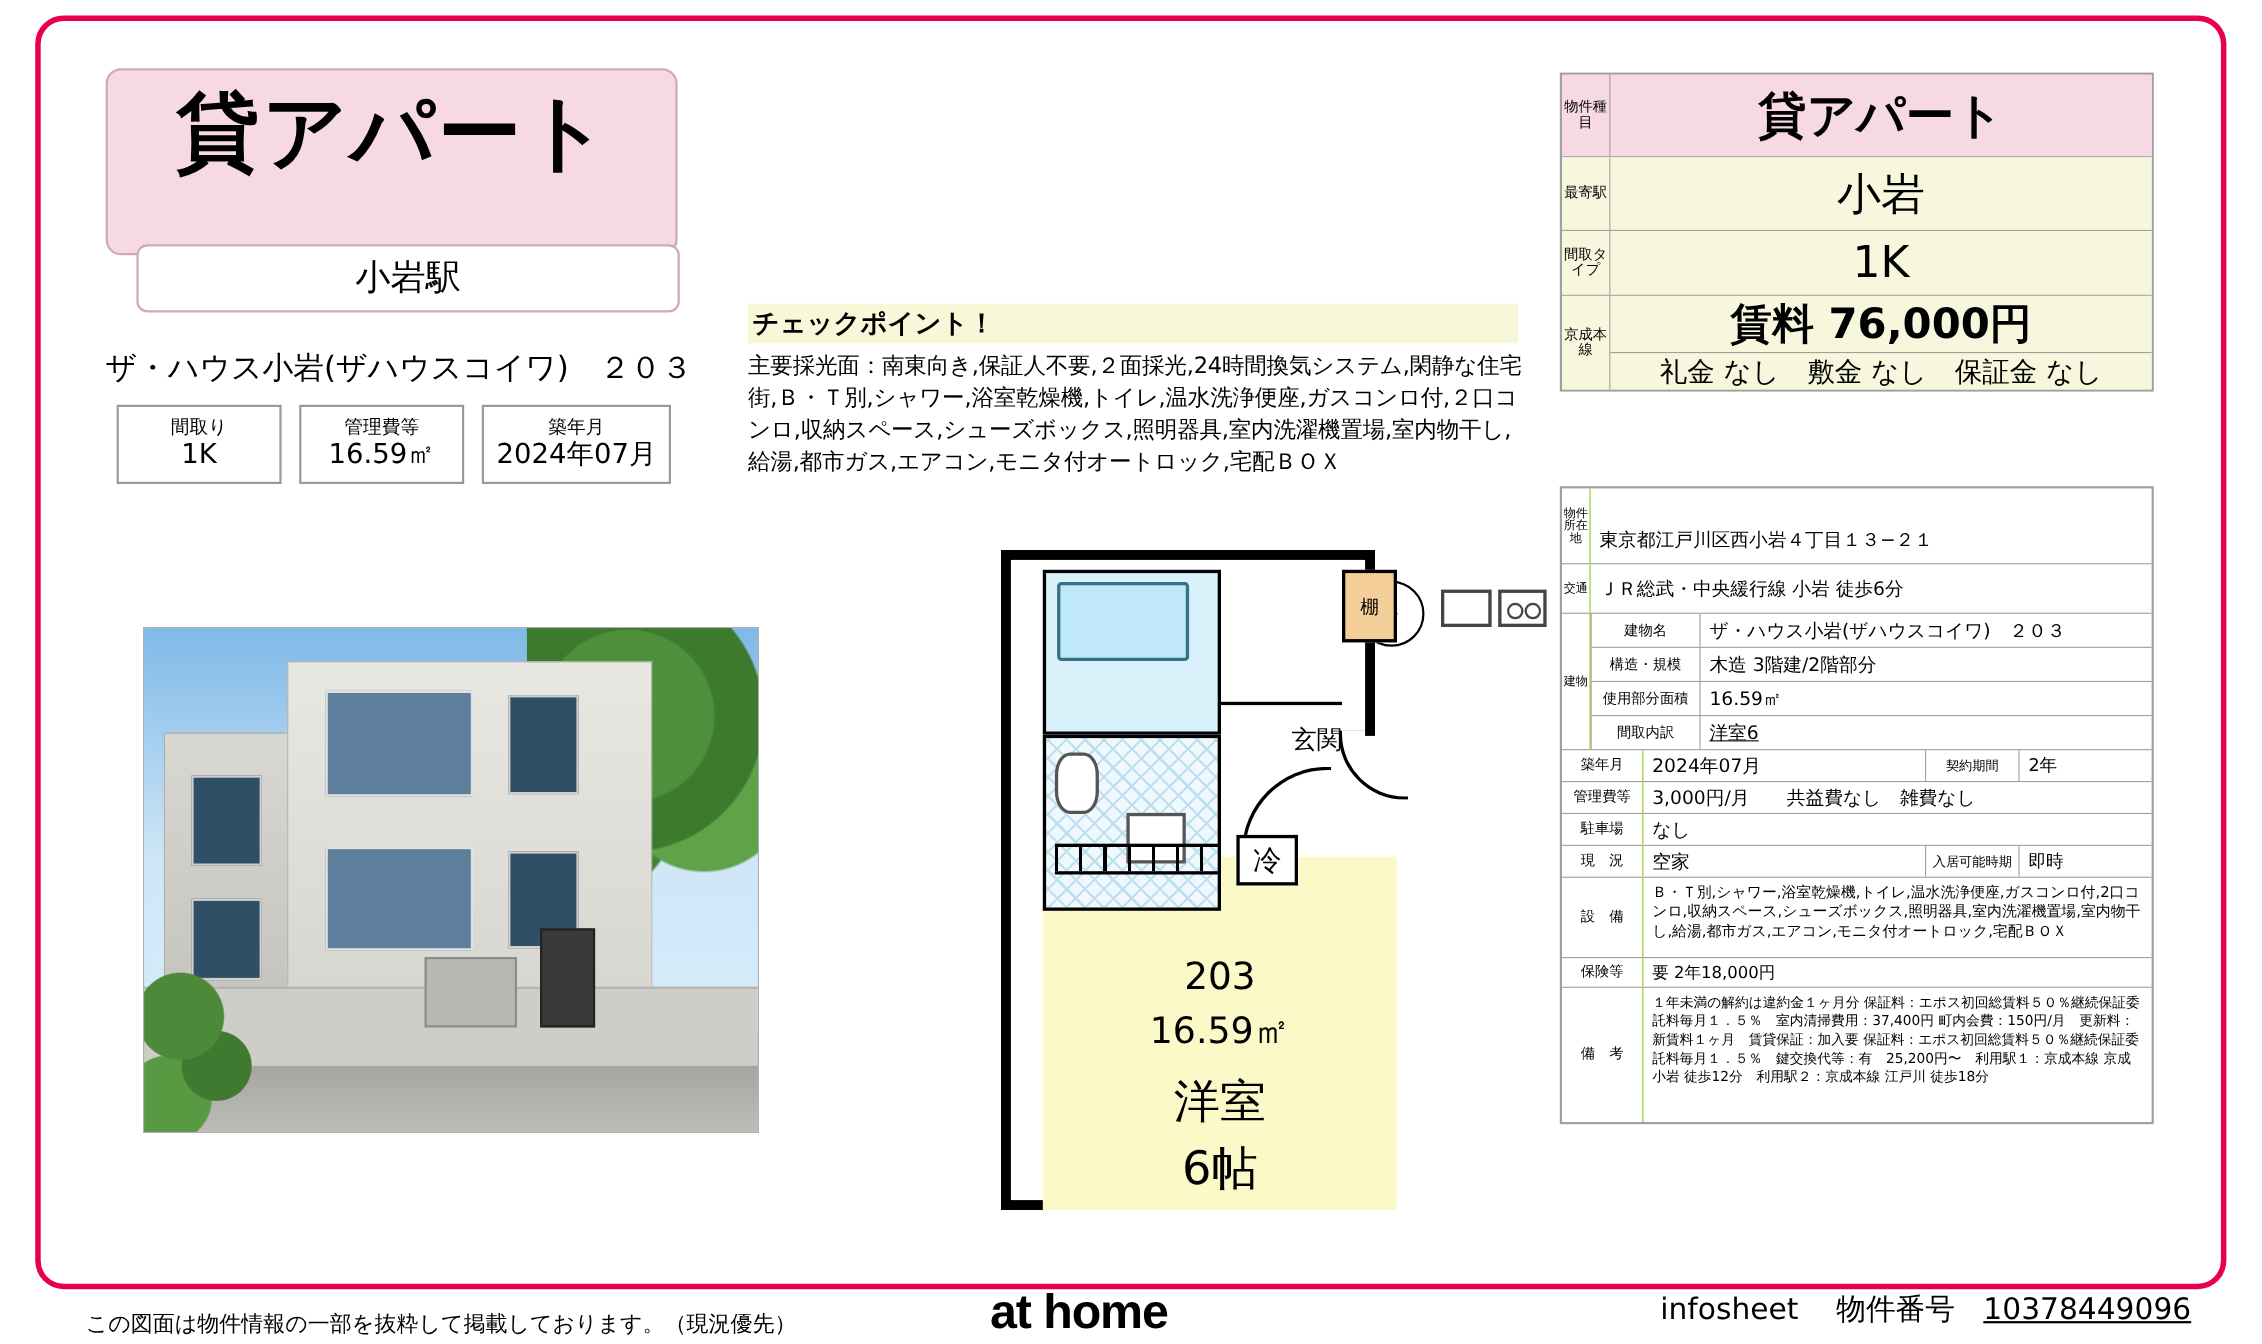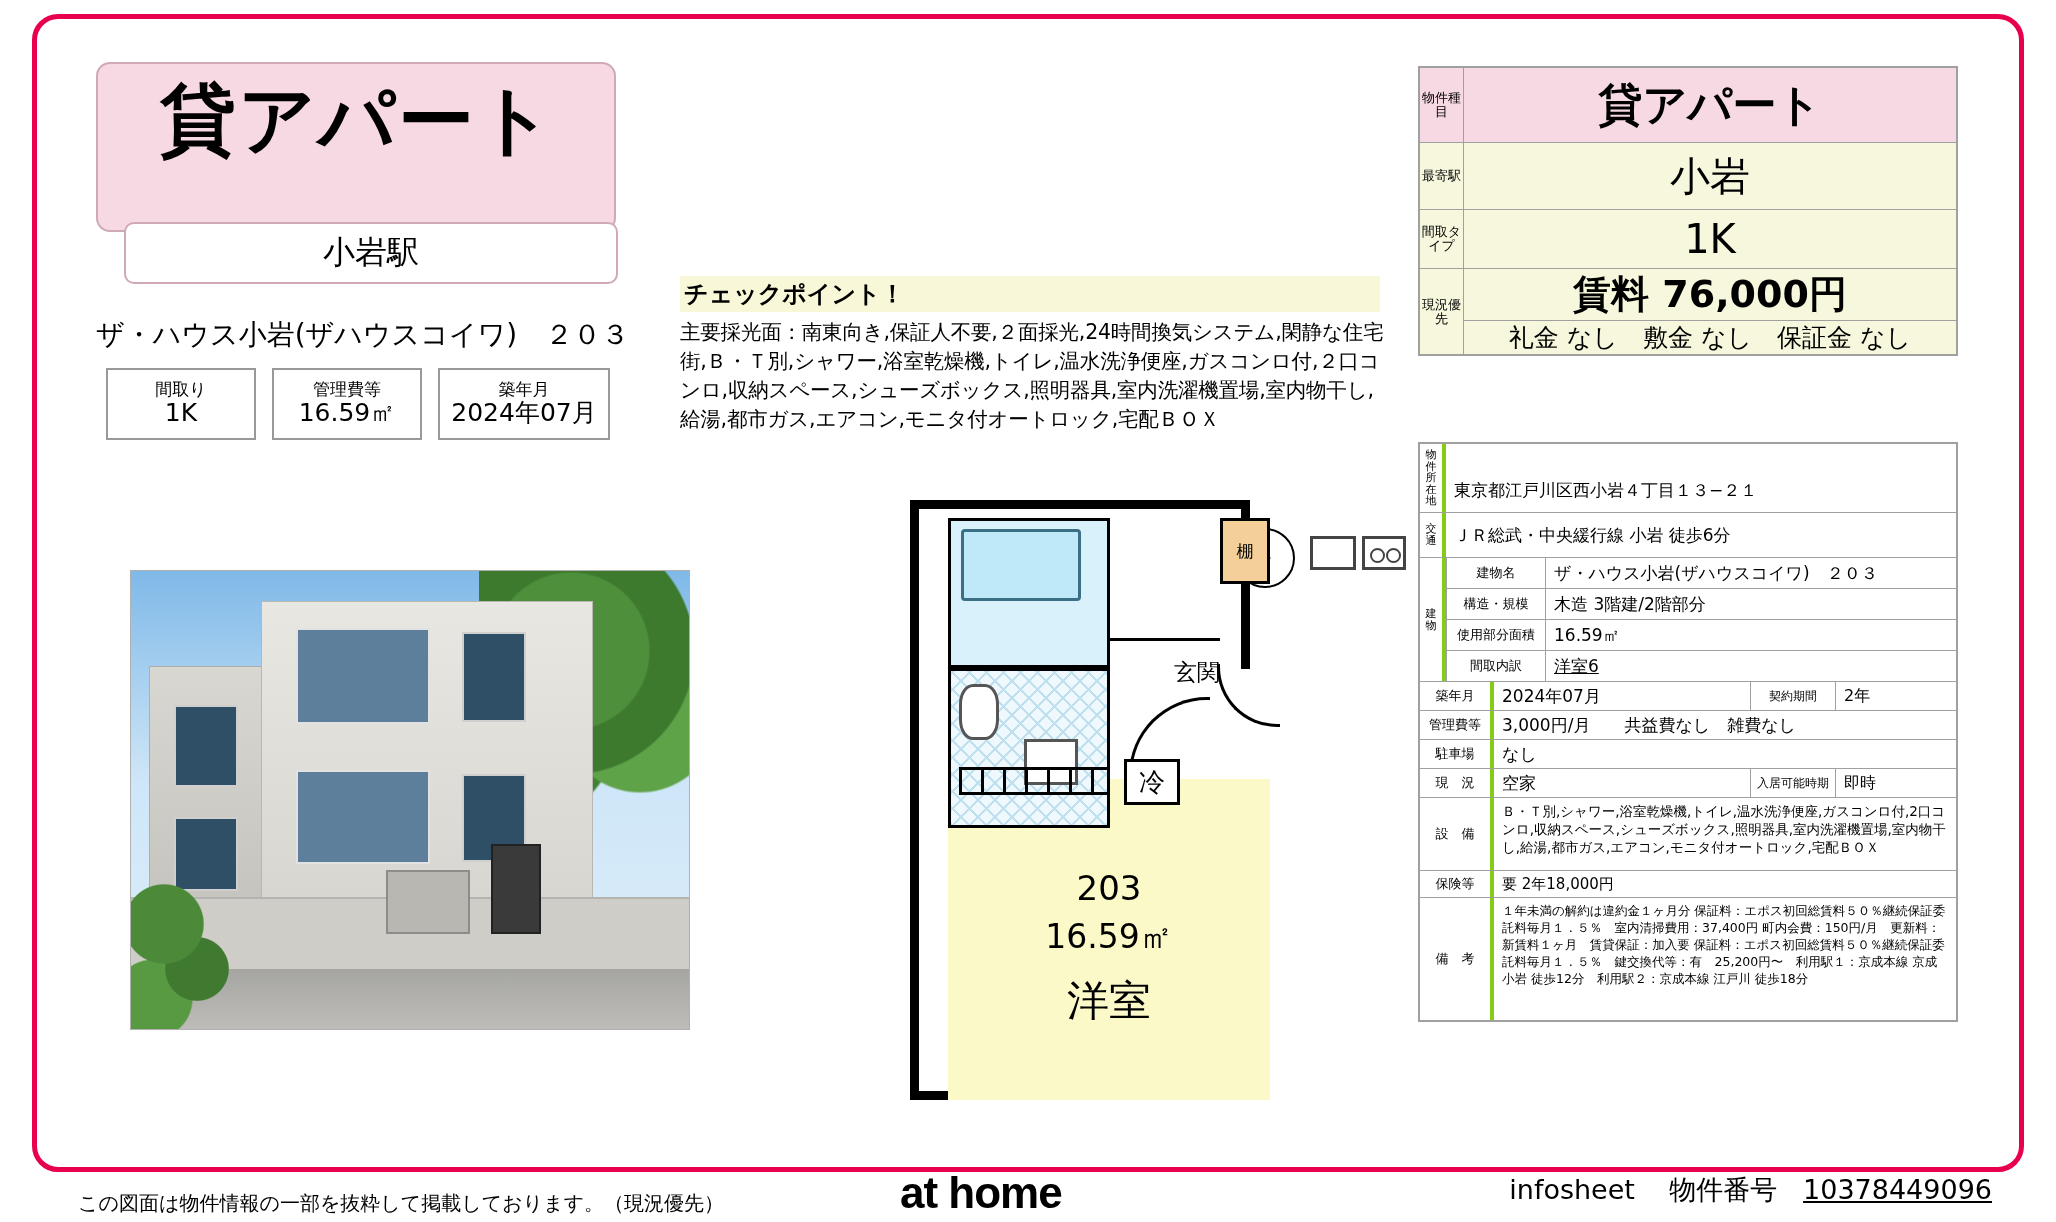--- a/index.html
+++ b/index.html
@@ -297,21 +297,21 @@
     left:1418px; top:442px;
     width:540px;
     border:2px solid #a0a0a0;
     box-sizing:border-box;
     font-family:"DejaVu Sans", sans-serif;
     background:#fff;
   }
   .rd-row { display:flex; border-bottom:1px solid #a0a0a0; }
   .rd-row:last-child { border-bottom:none; }
   .rd-lbl {
-    width:26px; flex:none; border-right:4px solid #84cc16;
+    width:26px; flex:none; border-right:1px solid #84cc16;
     font-size:11px; line-height:1.05; text-align:center;
     display:flex; align-items:center; justify-content:center;
     padding:3px 1px; box-sizing:border-box; word-break:break-all;
   }
   .rd-lbl-w { width:74px; font-size:13px; }
   .rd-val {
     flex:1; font-size:17px; padding:5px 8px; box-sizing:border-box;
     display:flex; align-items:center;
   }
   .rd-val.small { font-size:13.5px; line-height:1.32; align-items:flex-start; }
@@ -421,39 +421,40 @@
       <div class="p-door-arc"></div>
       <div class="p-door2"></div>
       <div class="p-balcony"></div>
       <div class="p-fridge">
         <span>冷</span>
       </div>
       <div class="p-room-label">
         <div class="no">203</div>
         <div class="ar">16.59㎡</div>
         <div class="rm">洋室</div>
+        <div class="jo">6帖</div>
       </div>
     </div>
   </div>
 
   <div class="rt">
     <div class="rt-row rt-r1">
       <div class="rt-lbl">物件種目</div>
       <div class="rt-val">貸アパート</div>
     </div>
     <div class="rt-row rt-r2">
       <div class="rt-lbl">最寄駅</div>
       <div class="rt-val">小岩</div>
     </div>
     <div class="rt-row rt-r3">
       <div class="rt-lbl">間取タイプ</div>
       <div class="rt-val">1K</div>
     </div>
     <div class="rt-row rt-r4">
-      <div class="rt-lbl">現況優先</div>
+      <div class="rt-lbl">京成本線</div>
       <div class="rt-group">
         <div class="rt-sub rt-val" style="height:62px;">賃料 76,000円</div>
         <div class="rt-sub rt-val" style="height:52px; font-size:25px; font-weight:normal;">礼金 なし　敷金 なし　保証金 なし</div>
       </div>
     </div>
   </div>
 
   <div class="rd">
     <div class="rd-row">
       <div class="rd-lbl">物件所在地</div>

